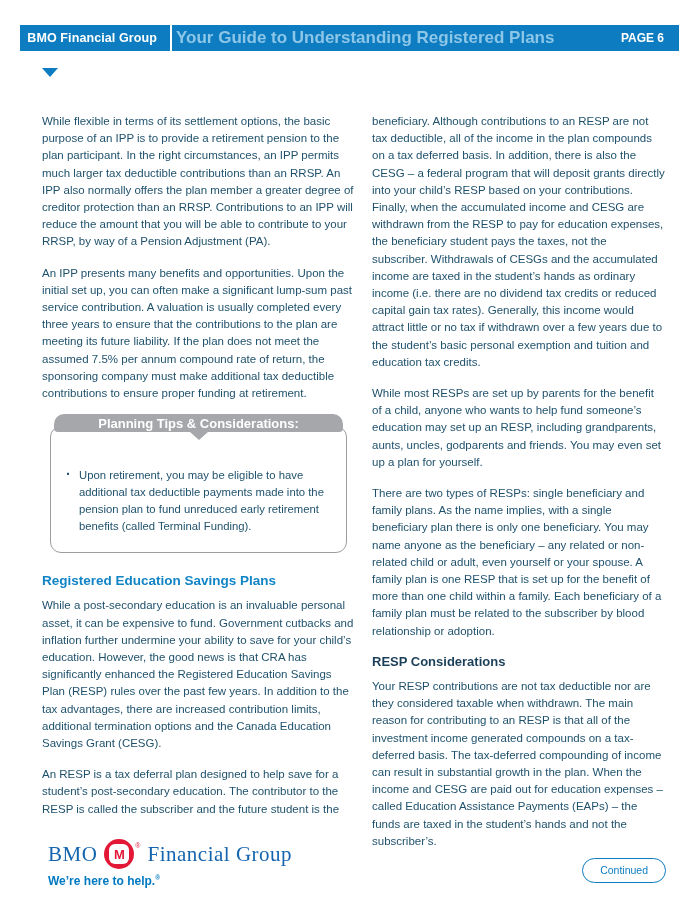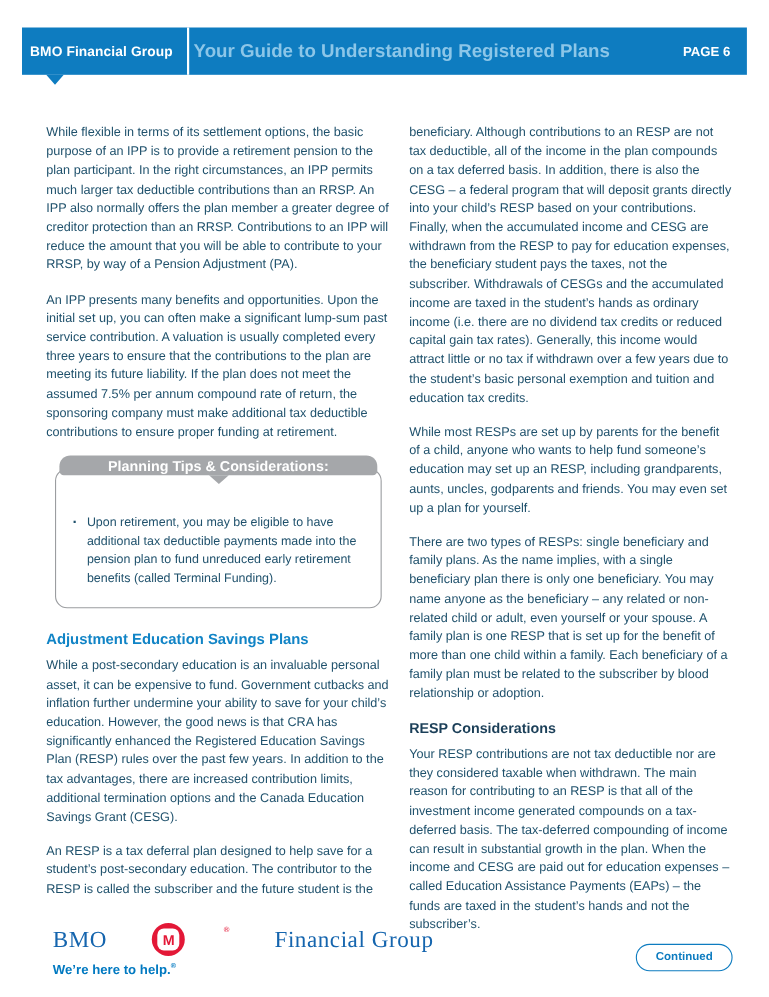--- a/index.html
+++ b/index.html
@@ -18,21 +18,21 @@
   html,body{background:#ffffff;}
   body{
     width:699px;height:906px;position:relative;overflow:hidden;
     font-family:"Liberation Sans", sans-serif;
     -webkit-font-smoothing:antialiased;
   }
   .page{position:absolute;inset:0;background:#fff;}
 
   
   .header-bar{
-    position:absolute;left:20px;right:20px;top:25px;height:43px;
+    position:absolute;left:20px;right:20px;top:25px;height:26px;
     background:var(--header-blue);display:flex;align-items:center;
   }
   .brand-cell{
     width:152px;height:100%;display:flex;align-items:center;justify-content:flex-end;
     padding-right:13px;border-right:2px solid #ffffff;
     color:#ffffff;font-weight:bold;font-size:12.5px;letter-spacing:0.1px;white-space:nowrap;
   }
   .doc-title-cell{
     flex:1;padding-left:4px;color:var(--subtitle-blue);
     font-weight:bold;font-size:17px;white-space:nowrap;
@@ -84,21 +84,21 @@
     color:var(--heading-blue);font-weight:bold;font-size:13.5px;
     margin:2px 0 9px 0;
   }
   .sub-heading{
     color:var(--dark-heading);font-weight:bold;font-size:13px;
     margin:4px 0 9px 0;
   }
 
   
   .footer-logo{position:absolute;left:48px;top:839px;}
-  .logo-row{display:flex;align-items:center;gap:34px;}
+  .logo-row{display:flex;align-items:center;}
   .wordmark{
     font-family:"Liberation Serif", serif;color:var(--logo-blue);
     font-size:21px;letter-spacing:0.5px;
   }
   .wordmark-bmo{margin-right:7px;}
   .wordmark-rest{margin-left:8px;}
   .roundel{
     position:relative;width:30px;height:30px;border-radius:50%;
     background:var(--bmo-red);flex:0 0 auto;
   }
@@ -112,21 +112,21 @@
     position:relative;top:-9px;left:1px;
   }
   .tagline{
     margin-top:5px;color:var(--help-blue);font-weight:bold;font-size:12px;
   }
   .tagline sup{font-size:6.5px;}
 
   .continued-btn{
     position:absolute;right:33px;top:858px;
     background:#ffffff;border:1.5px solid var(--header-blue);border-radius:13px;
-    color:var(--header-blue);font-weight:bold;font-size:10.5px;
+    color:var(--header-blue);font-weight:normal;font-size:10.5px;
     padding:5px 17px 6px 17px;cursor:pointer;
     font-family:"Liberation Sans", sans-serif;
   }
 </style>
 </head>
 <body>
 
 <div class="page">
 
   <div class="header-bar">
@@ -143,21 +143,21 @@
     <div class="tips-box">
       <div class="tips-header">
         <span>Planning Tips &amp; Considerations:</span>
         <div class="tips-pointer"></div>
       </div>
       <ul class="tips-list">
         <li>Upon retirement, you may be eligible to have additional tax deductible payments made into the pension plan to fund unreduced early retirement benefits (called Terminal Funding).</li>
       </ul>
     </div>
 
-    <div class="section-heading">Adjustment Education Savings Plans</div>
+    <div class="section-heading">Registered Education Savings Plans</div>
     <p>While a post-secondary education is an invaluable personal asset, it can be expensive to fund. Government cutbacks and inflation further undermine your ability to save for your child’s education. However, the good news is that CRA has significantly enhanced the Registered Education Savings Plan (RESP) rules over the past few years. In addition to the tax advantages, there are increased contribution limits, additional termination options and the Canada Education Savings Grant (CESG).</p>
     <p>An RESP is a tax deferral plan designed to help save for a student’s post-secondary education. The contributor to the RESP is called the subscriber and the future student is the</p>
   </div>
 
   <div class="col col-right">
     <p>beneficiary. Although contributions to an RESP are not tax deductible, all of the income in the plan compounds on a tax deferred basis. In addition, there is also the CESG – a federal program that will deposit grants directly into your child’s RESP based on your contributions. Finally, when the accumulated income and CESG are withdrawn from the RESP to pay for education expenses, the beneficiary student pays the taxes, not the subscriber. Withdrawals of CESGs and the accumulated income are taxed in the student’s hands as ordinary income (i.e. there are no dividend tax credits or reduced capital gain tax rates). Generally, this income would attract little or no tax if withdrawn over a few years due to the student’s basic personal exemption and tuition and education tax credits.</p>
     <p>While most RESPs are set up by parents for the benefit of a child, anyone who wants to help fund someone’s education may set up an RESP, including grandparents, aunts, uncles, godparents and friends. You may even set up a plan for yourself.</p>
     <p>There are two types of RESPs: single beneficiary and family plans. As the name implies, with a single beneficiary plan there is only one beneficiary. You may name anyone as the beneficiary – any related or non-related child or adult, even yourself or your spouse. A family plan is one RESP that is set up for the benefit of more than one child within a family. Each beneficiary of a family plan must be related to the subscriber by blood relationship or adoption.</p>
     <div class="sub-heading">RESP Considerations</div>
     <p>Your RESP contributions are not tax deductible nor are they considered taxable when withdrawn. The main reason for contributing to an RESP is that all of the investment income generated compounds on a tax-deferred basis. The tax-deferred compounding of income can result in substantial growth in the plan. When the income and CESG are paid out for education expenses – called Education Assistance Payments (EAPs) – the funds are taxed in the student’s hands and not the subscriber’s.</p>

